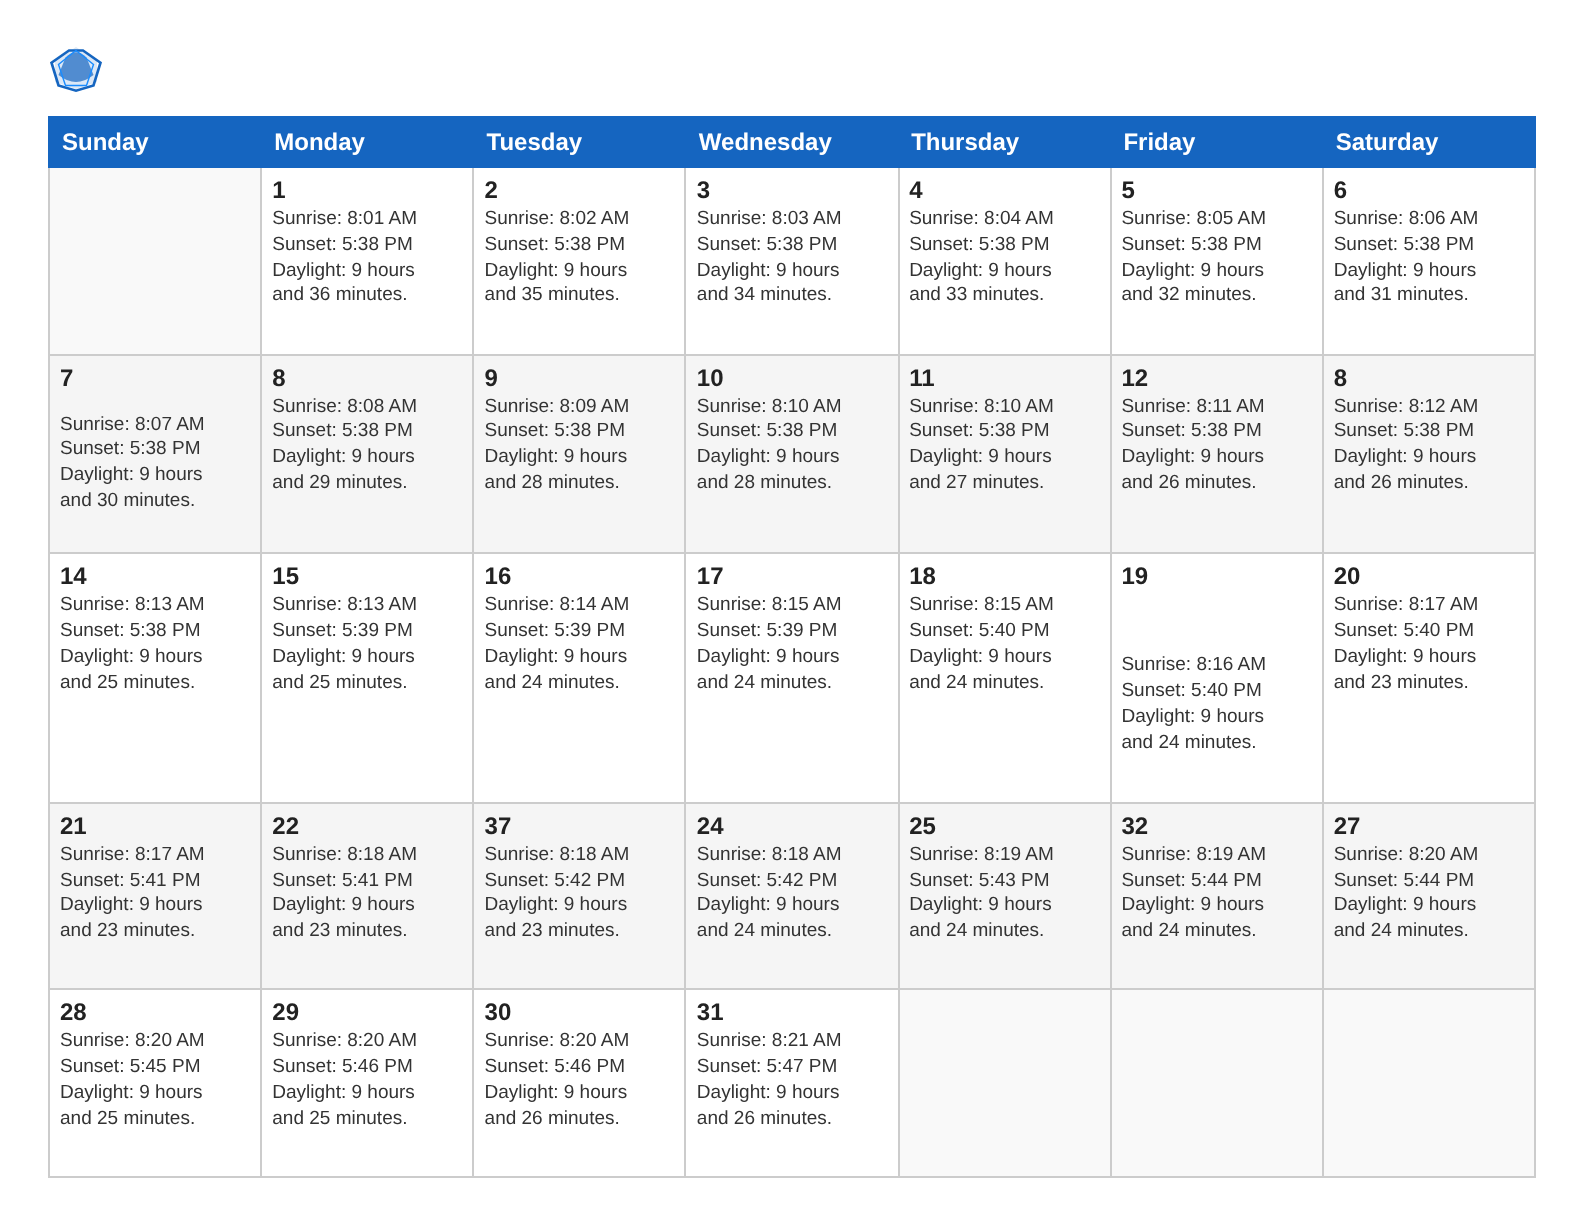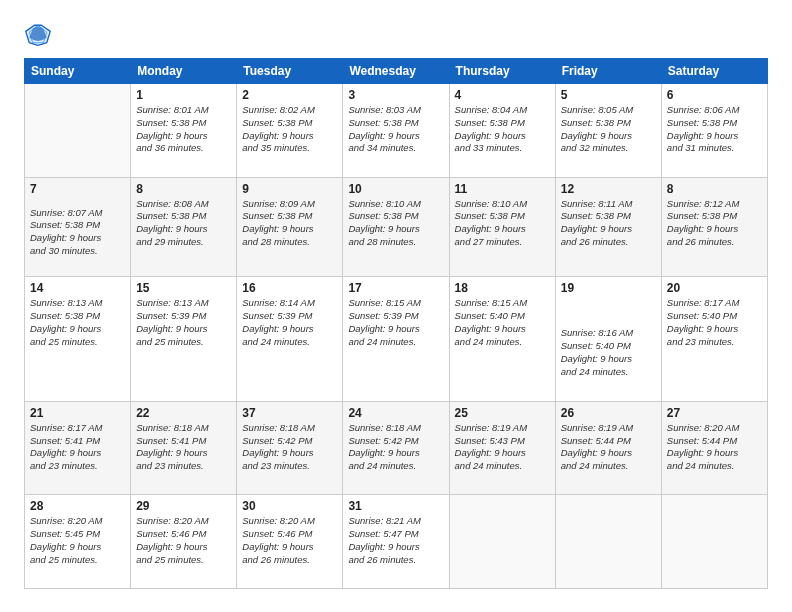--- a/index.html
+++ b/index.html
@@ -77,21 +77,20 @@
     .day-num {
       font-size: 12px;
       font-weight: bold;
       display: block;
       margin-bottom: 2px;
     }
     .day-info {
       line-height: 1.35;
       font-size: 9.5px;
       color: #333;
-      font-style: italic;
     }
     .row-alt td {
       background: #f5f5f5;
     }
   </style>
 </head>
 <body>
 
 <div class="page">
   <div class="header">
@@ -305,21 +304,21 @@
 and 24 minutes.</div>
           </td>
           <td>
             <span class="day-num">25</span>
             <div class="day-info" style="white-space: pre-line;">Sunrise: 8:19 AM
 Sunset: 5:43 PM
 Daylight: 9 hours
 and 24 minutes.</div>
           </td>
           <td>
-            <span class="day-num">26</span>
+            <span class="day-num">32</span>
             <div class="day-info" style="white-space: pre-line;">Sunrise: 8:19 AM
 Sunset: 5:44 PM
 Daylight: 9 hours
 and 24 minutes.</div>
           </td>
           <td>
             <span class="day-num">27</span>
             <div class="day-info" style="white-space: pre-line;">Sunrise: 8:20 AM
 Sunset: 5:44 PM
 Daylight: 9 hours

